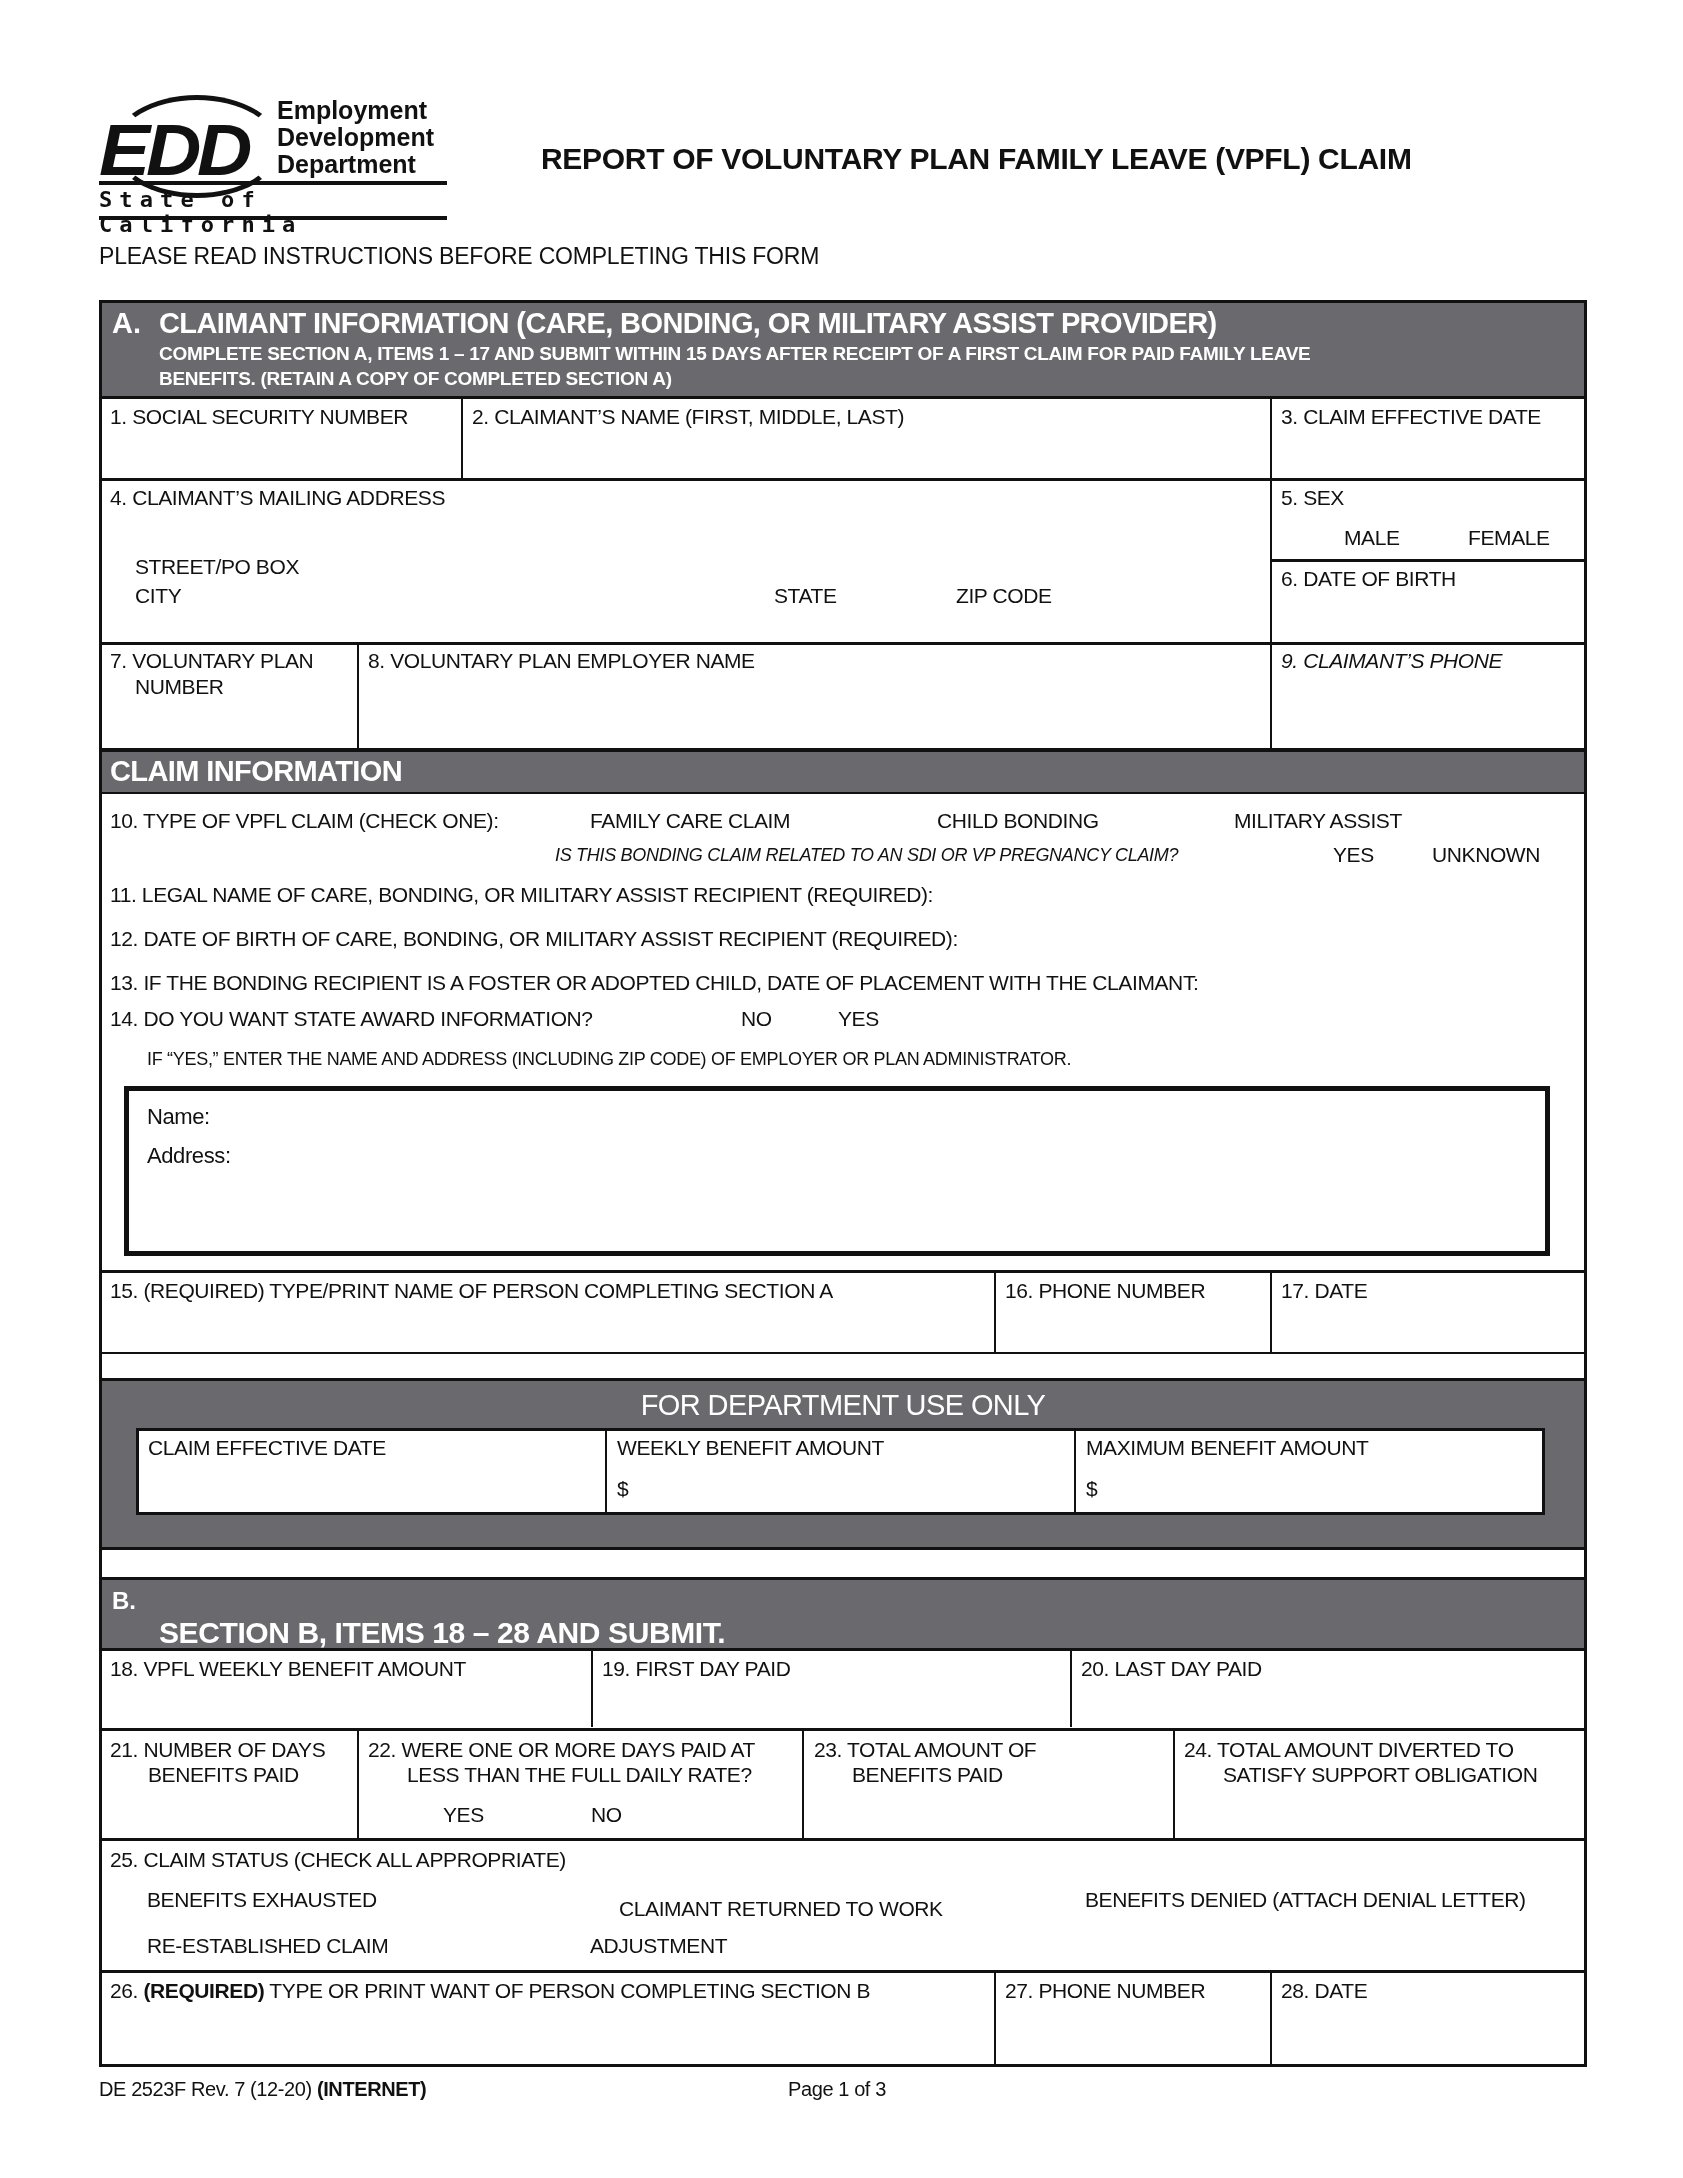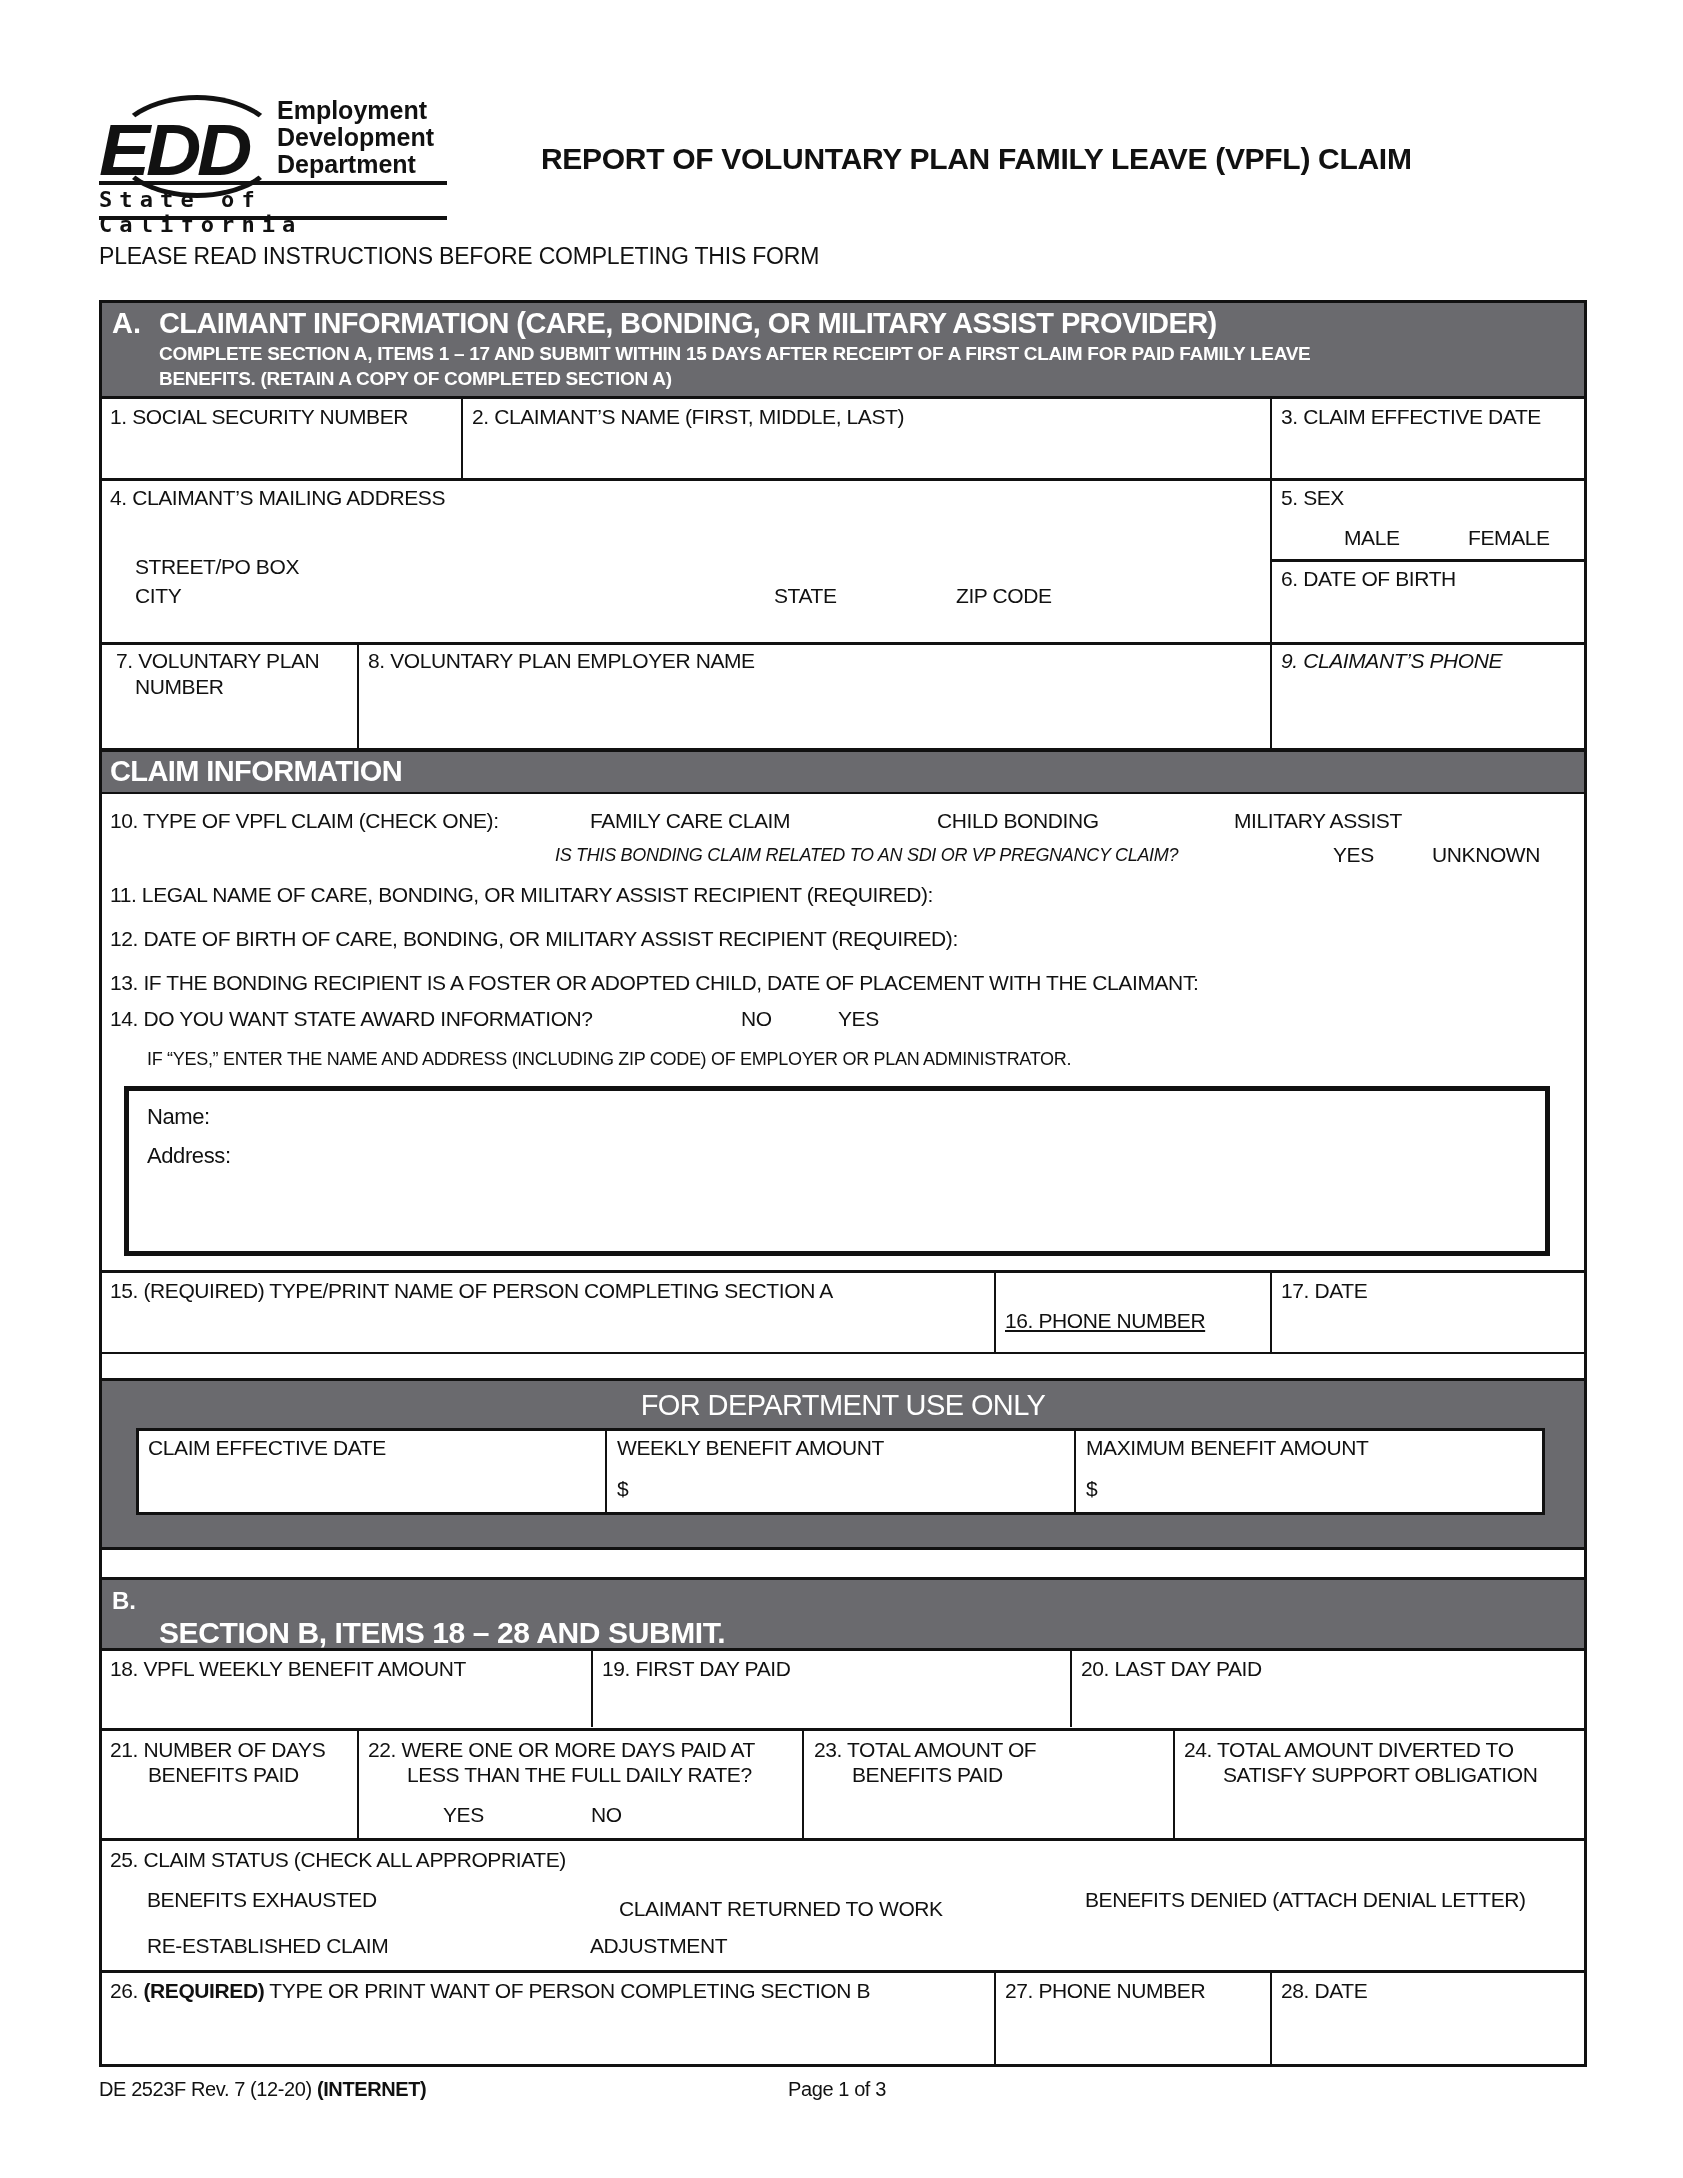--- a/index.html
+++ b/index.html
@@ -83,21 +83,21 @@
 <input type="radio" name="sex" class="field" style="left: 1323px; top: 532px; width: 18px; height: 18px; opacity: 0;">
 <div class="lbl" style="left:1344px; top:525px;">MALE</div>
 <input type="radio" name="sex" class="field" style="left: 1445px; top: 532px; width: 18px; height: 18px; opacity: 0;">
 <div class="lbl" style="left:1468px; top:525px;">FEMALE</div>
 <div class="hline" style="left:1270px; top:559px; width:317px;"></div>
 <div class="lbl" style="left:1281px; top:566px;">6. DATE OF BIRTH</div>
 <input class="field" style="left: 1276px; top: 596px; width: 305px; height: 40px;">
 
 <div class="hline" style="left:99px; top:642px; width:1488px;"></div>
 <div class="vline" style="left:357px; top:642px; height:107px;"></div>
-<div class="lbl" style="left:110px; top:648px;margin-left:6px;">7. VOLUNTARY PLAN</div>
+<div class="lbl" style="left:110px; top:648px;">7. VOLUNTARY PLAN</div>
 <div class="lbl" style="left:135px; top:674px;">NUMBER</div>
 <input class="field" style="left: 105px; top: 703px; width: 248px; height: 40px;">
 <div class="lbl" style="left:368px; top:648px;">8. VOLUNTARY PLAN EMPLOYER NAME</div>
 <input class="field" style="left: 363px; top: 678px; width: 901px; height: 64px;">
 <div class="lbl" style="left:1281px; top:648px;font-style:italic;">9. CLAIMANT’S PHONE</div>
 <input class="field" style="left: 1276px; top: 678px; width: 305px; height: 64px;">
 
 <div class="hline" style="left:99px; top:748px; width:1488px; height:4px;"></div>
 <div class="abs hdr" style="left:102px; top:752px; width:1482px; height:40px;">
   <div class="abs b" style="left:8px; top:3px; font-size:29px; letter-spacing:-0.6px;">CLAIM INFORMATION</div>
@@ -135,21 +135,21 @@
 <div class="lbl" style="left:147px; top:1104px; font-size:22px;">Name:</div>
 <input class="field" style="left: 228px; top: 1101px; width: 1307px; height: 32px;">
 <div class="lbl" style="left:147px; top:1143px; font-size:22px;">Address:</div>
 <textarea class="field" style="left: 248px; top: 1141px; width: 1287px; height: 104px; resize: none;"></textarea>
 
 <div class="hline" style="left:99px; top:1270px; width:1488px;"></div>
 <div class="vline" style="left:994px; top:1270px; height:82px;"></div>
 <div class="vline" style="left:1270px; top:1270px; height:82px;"></div>
 <div class="lbl" style="left:110px; top:1278px;">15. (REQUIRED) TYPE/PRINT NAME OF PERSON COMPLETING SECTION A</div>
 <input class="field" style="left: 105px; top: 1307px; width: 884px; height: 42px;">
-<div class="lbl" style="left:1005px; top:1308px;text-decoration:underline;">16. PHONE NUMBER</div>
+<div class="lbl" style="left:1005px; top:1278px;">16. PHONE NUMBER</div>
 <input class="field" style="left: 1000px; top: 1307px; width: 265px; height: 42px;">
 <div class="lbl" style="left:1281px; top:1278px;">17. DATE</div>
 <input class="field" style="left: 1276px; top: 1307px; width: 305px; height: 42px;">
 <div class="hline" style="left:99px; top:1352px; width:1488px; height:2px;"></div>
 
 <div class="hline" style="left:99px; top:1378px; width:1488px;"></div>
 <div class="abs hdr" style="left:102px; top:1381px; width:1482px; height:166px;">
   <div class="abs" style="left:0; width:100%; text-align:center; top:8px; font-size:29px; letter-spacing:-0.6px;">FOR DEPARTMENT USE ONLY</div>
 </div>
 <div class="abs" style="left:136px; top:1428px; width:1409px; height:87px; background:#fff; border:3px solid #111;"></div>

